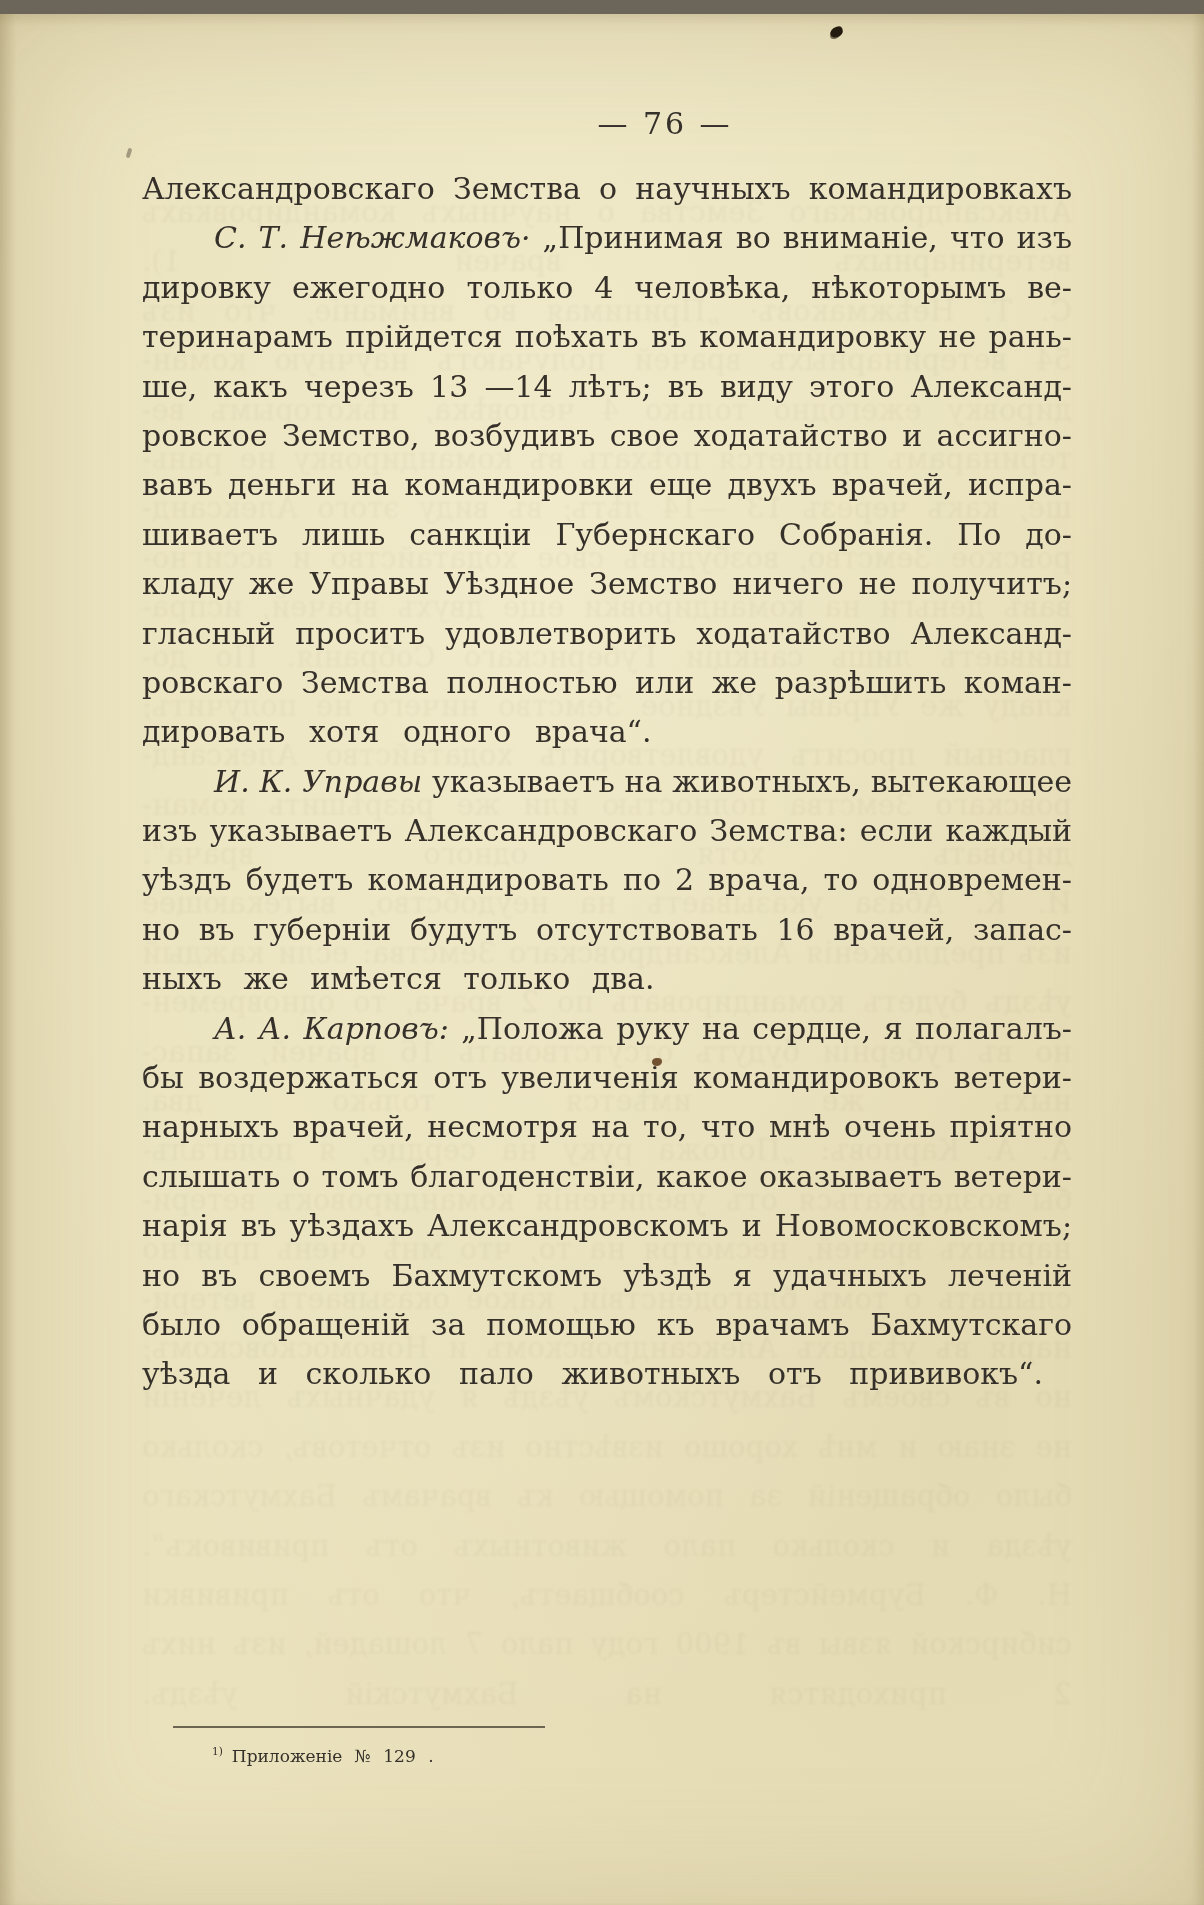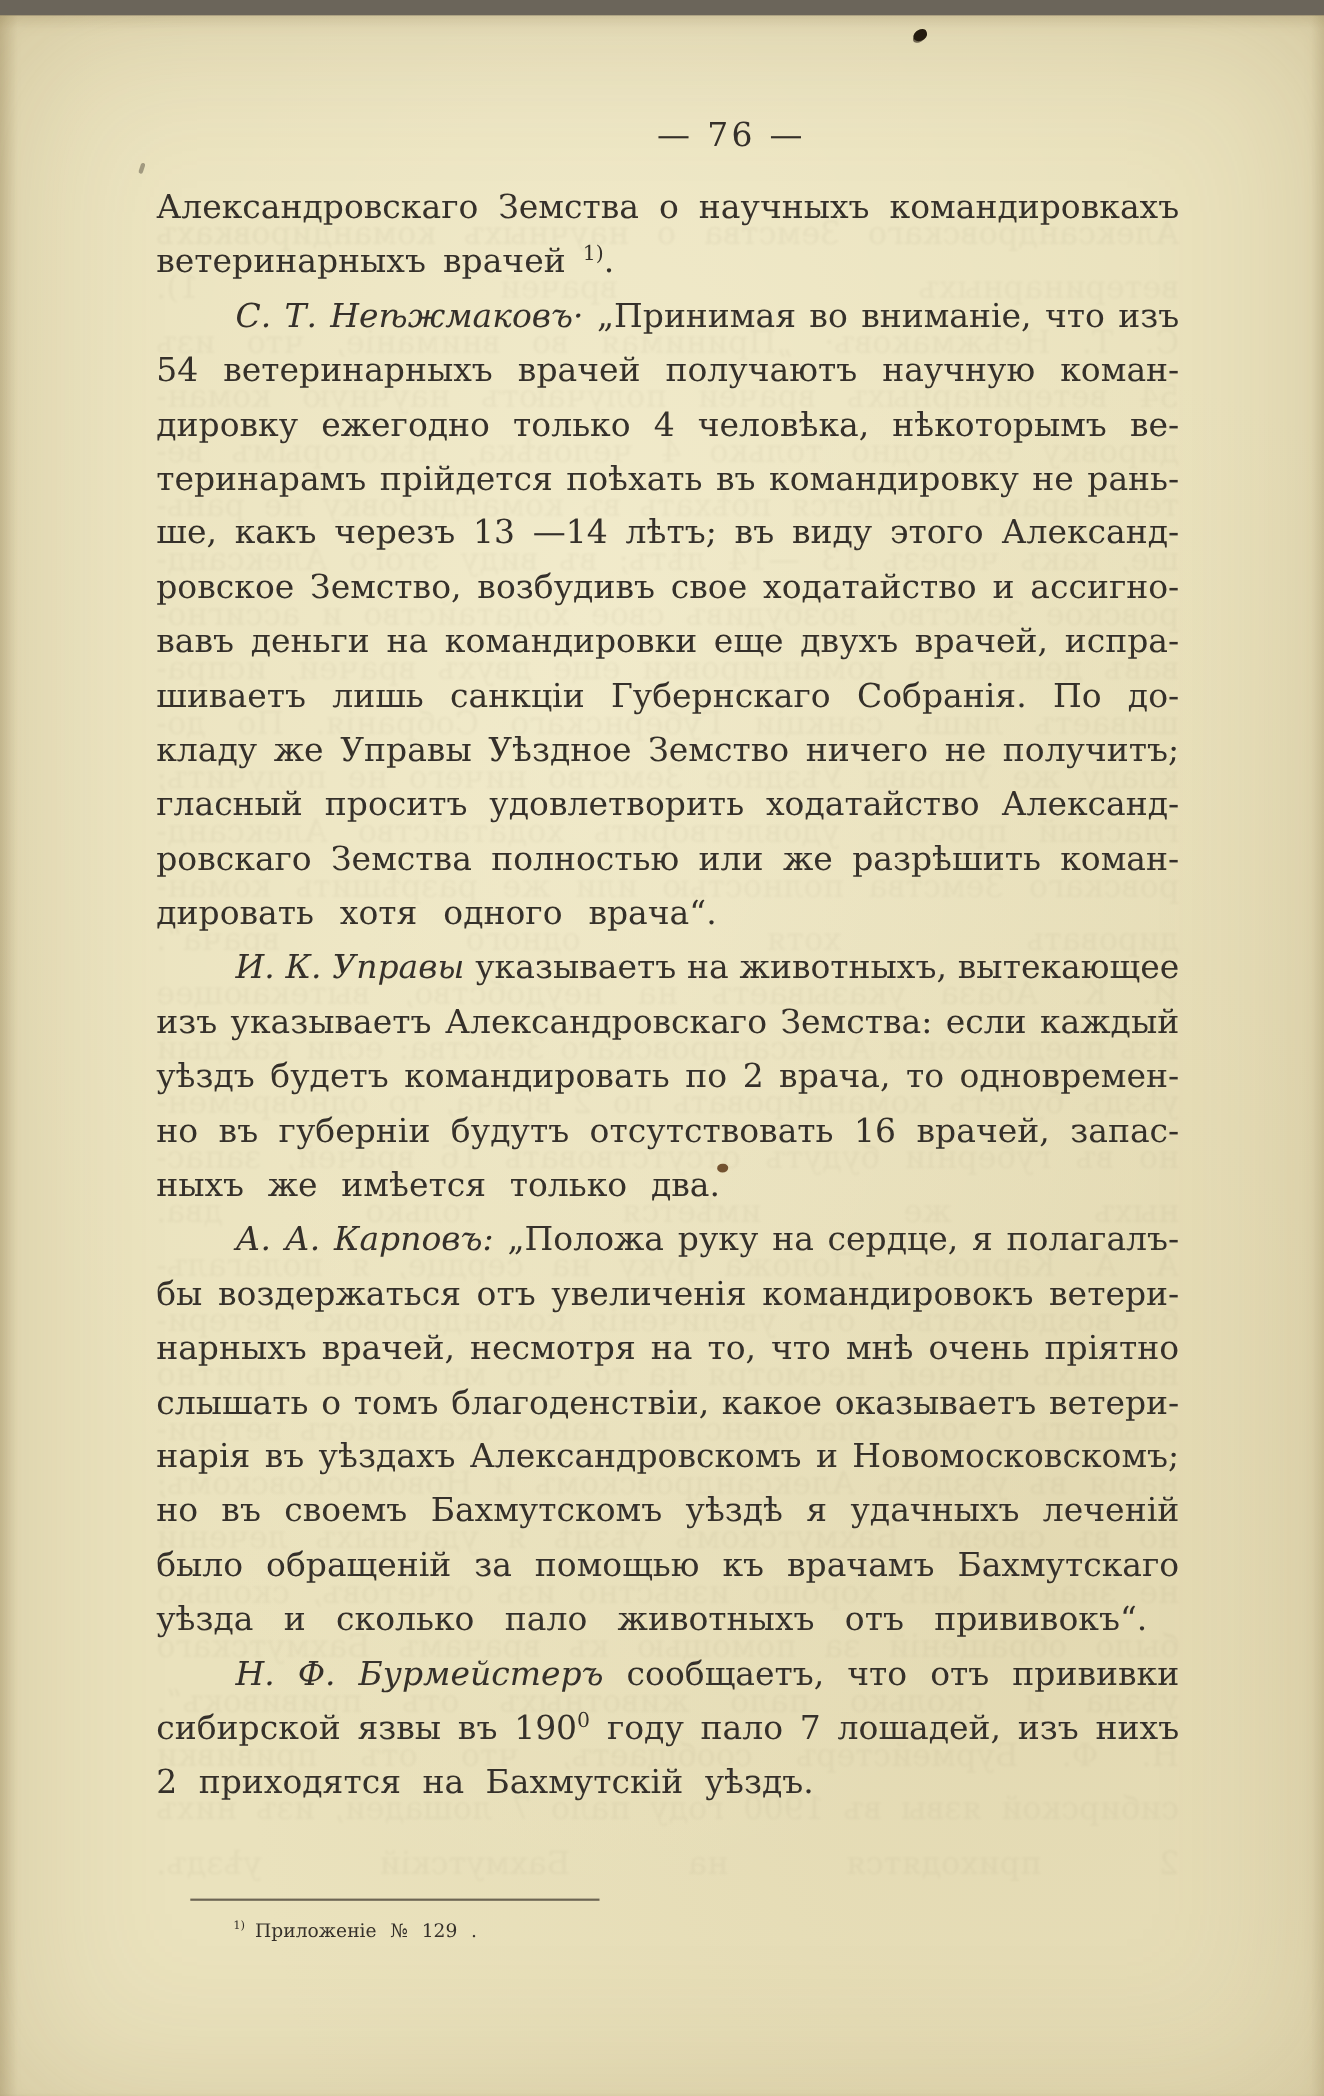--- a/index.html
+++ b/index.html
@@ -107,25 +107,23 @@
 
   <div class="ink-blot"></div>
   <div class="ink-speck"></div>
   <div class="margin-mark"></div>
 
   <div class="pageheader">—  76  —</div>
 
   <div class="body-text">
       <div>
         <div class="line just"><span>Александровскаго Земства о научныхъ командировкахъ</span></div>
-        <div class="line" style="word-spacing: 6px;"><span>ветеринарныхъ врачей </span><sup>1)</sup><span>.</span></div>
       </div>
       <div>
         <div class="line just ind"><span class="it">С. Т. Неѣжмаковъ·</span><span> „Принимая во вниманіе, что изъ</span></div>
-        <div class="line just"><span>54 ветеринарныхъ врачей получаютъ научную коман-</span></div>
         <div class="line just"><span>дировку ежегодно только 4 человѣка, нѣкоторымъ ве-</span></div>
         <div class="line just"><span>теринарамъ прійдется поѣхать въ командировку не рань-</span></div>
         <div class="line just"><span>ше, какъ черезъ 13 —14 лѣтъ; въ виду этого Александ-</span></div>
         <div class="line just"><span>ровское Земство, возбудивъ свое ходатайство и ассигно-</span></div>
         <div class="line just"><span>вавъ деньги на командировки еще двухъ врачей, испра-</span></div>
         <div class="line just"><span>шиваетъ лишь санкціи Губернскаго Собранія. По до-</span></div>
         <div class="line just"><span>кладу же Управы Уѣздное Земство ничего не получитъ;</span></div>
         <div class="line just"><span>гласный проситъ удовлетворить ходатайство Александ-</span></div>
         <div class="line just"><span>ровскаго Земства полностью или же разрѣшить коман-</span></div>
         <div class="line" style="word-spacing: 14px;"><span>дировать хотя одного врача“.</span></div>
@@ -140,24 +138,19 @@
       <div>
         <div class="line just ind"><span class="it">А. А. Карповъ:</span><span> „Положа руку на сердце, я полагалъ-</span></div>
         <div class="line just"><span>бы воздержаться отъ увеличенія командировокъ ветери-</span></div>
         <div class="line just"><span>нарныхъ врачей, несмотря на то, что мнѣ очень пріятно</span></div>
         <div class="line just"><span>слышать о томъ благоденствіи, какое оказываетъ ветери-</span></div>
         <div class="line just"><span>нарія въ уѣздахъ Александровскомъ и Новомосковскомъ;</span></div>
         <div class="line just"><span>но въ своемъ Бахмутскомъ уѣздѣ я удачныхъ леченій</span></div>
         <div class="line just"><span>было обращеній за помощью къ врачамъ Бахмутскаго</span></div>
         <div class="line" style="word-spacing: 18px;"><span>уѣзда и сколько пало животныхъ отъ прививокъ“.</span></div>
       </div>
-      <div>
-        <div class="line just ind"><span class="it">Н. Ф. Бурмейстеръ</span><span> сообщаетъ, что отъ прививки</span></div>
-        <div class="line just"><span>сибирской язвы въ 190</span><sup>0</sup><span> году пало 7 лошадей, изъ нихъ</span></div>
-        <div class="line" style="word-spacing: 10px;"><span>2 приходятся на Бахмутскій уѣздъ.</span></div>
-      </div>
     </div>
 
   <div class="footnote-rule"></div>
 
   <div class="footnote"><sup>1)</sup><span>Приложеніе № 129 .</span></div>
 
 </div>
 
 </body></html>

